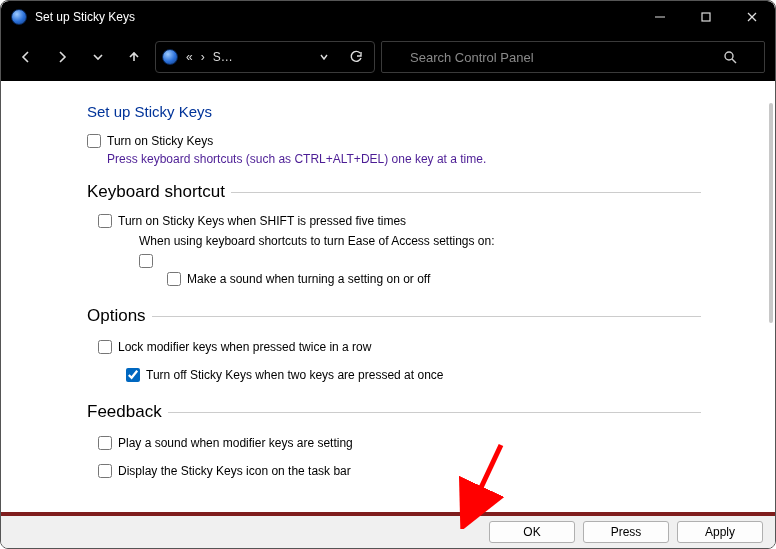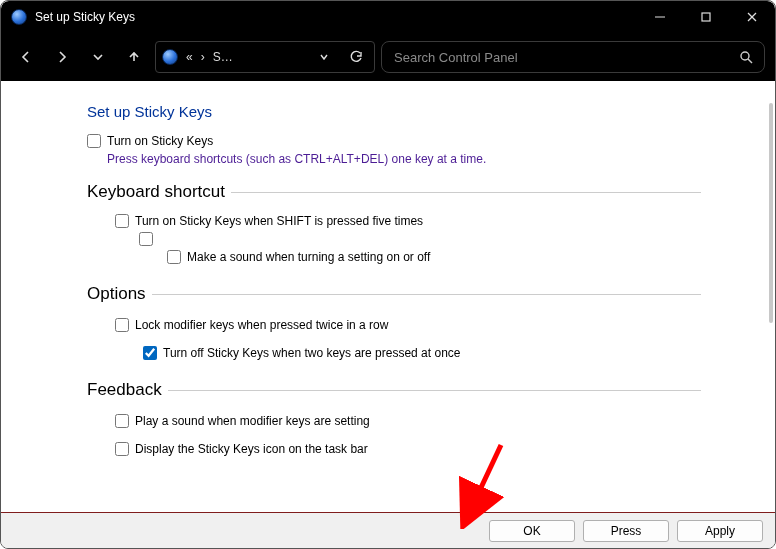--- a/index.html
+++ b/index.html
@@ -74,23 +74,23 @@
     background: radial-gradient(circle at 35% 30%, #9ecbff 0%, #2a6fd8 55%, #123a7c 100%);
     border: 1px solid #0a2a5c;
   }
   .addrbox .crumb { white-space: nowrap; overflow: hidden; text-overflow: ellipsis; flex: 1; }
   .addrbox .chev, .addrbox .refresh { width: 24px; display:flex; align-items:center; justify-content:center; }
   .searchbox {
     flex: 1;
     display: flex; align-items: center;
     background: #000;
     border: 1px solid #3a3a3a;
-    border-radius: 8px;
+    border-radius: 2px;
     height: 32px;
-    padding: 0 10px;
+    padding: 0 26px;
     color: #8a8a8a;
     justify-content: space-between;
   }
   .searchbox input {
     background: transparent; border: none; outline: none;
     color: #ddd; font-size: 13px; width: 100%;
   }
   .searchbox input::placeholder { color: #8a8a8a; }
   .searchbox .mag { width: 16px; display:flex; align-items:center; justify-content:center; }
   
@@ -122,31 +122,31 @@
     border: none;
     border-top: 1px solid #ccc;
     margin: 10px 0 4px 0;
     padding: 8px 0 0 0;
   }
   legend {
     padding: 0 6px 0 0;
     color: #000;
     font-size: 17px;
   }
-  .indent1 { margin-left: 28px; }
+  .indent1 { margin-left: 11px; }
   .indent2 { margin-left: 52px; }
   .sublabel { margin: 6px 0 6px 52px; }
   .group-space { margin-bottom: 10px; padding-left: 28px; }
   
   .footer {
     position: absolute;
     bottom: 0; left: 0; right: 0;
     height: 36px;
     background: #f0f0f0;
-    border-top: 1px solid #7f1d1d;
+    border-top: 4px solid #7f1d1d;
     display: flex;
     align-items: center;
     justify-content: flex-end;
     padding: 0 12px;
     gap: 8px;
   }
   .footer button {
     width: 86px; height: 22px;
     background: #fdfdfd;
     border: 1px solid #b0b0b0;
@@ -253,20 +253,21 @@
       <span>Turn on Sticky Keys</span>
     </label>
     <div class="desc">Press keyboard shortcuts (such as CTRL+ALT+DEL) one key at a time.</div>
 
     <fieldset>
       <legend>Keyboard shortcut</legend>
       <label class="row indent1">
         <input type="checkbox" style="">
         <span>Turn on Sticky Keys when SHIFT is pressed five times</span>
       </label>
+      <div class="sublabel">When using keyboard shortcuts to turn Ease of Access settings on:</div>
       <label class="row indent2">
         <input type="checkbox" style="">
       </label>
       <label class="row indent2 group-space">
         <input type="checkbox" style="">
         <span>Make a sound when turning a setting on or off</span>
       </label>
     </fieldset>
 
     <fieldset>

